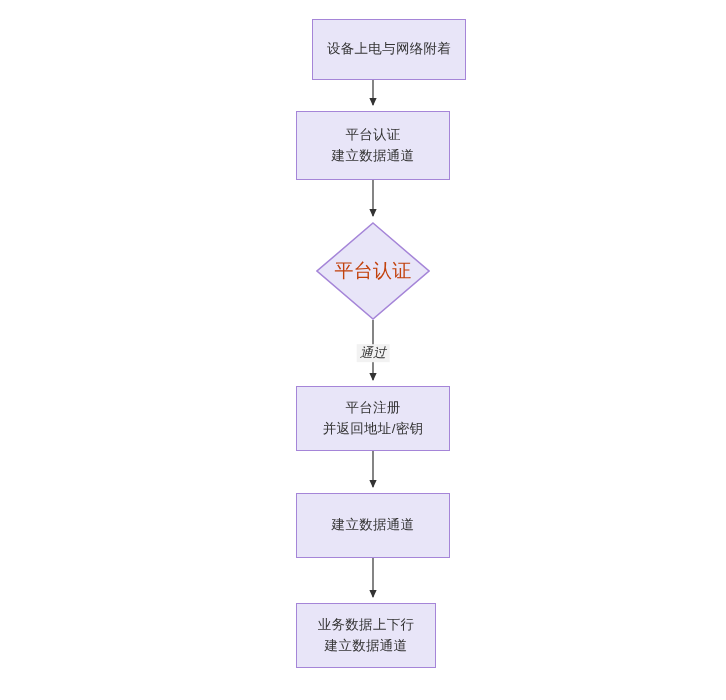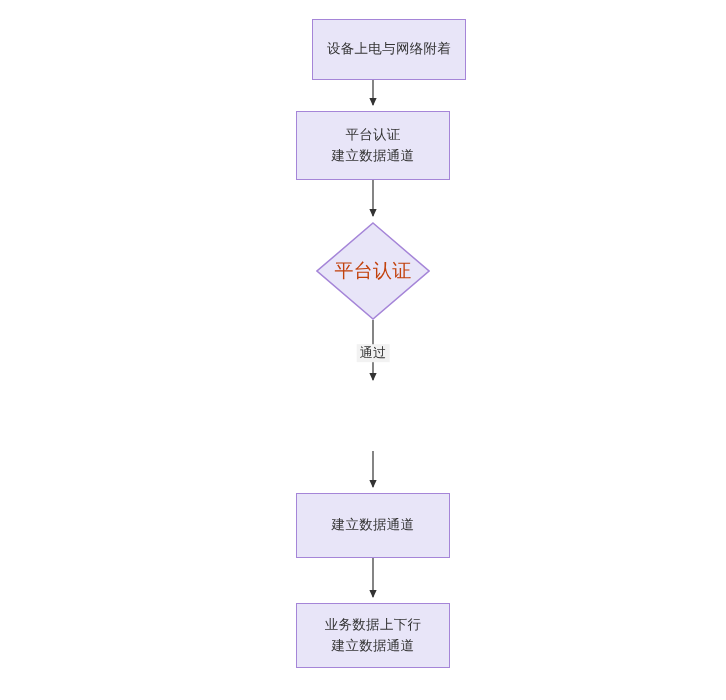--- a/index.html
+++ b/index.html
@@ -111,25 +111,29 @@
     <span class="line">建立数据通道</span>
   </div>
 
   <div class="decision-wrap" style="left:316px; top:222px; width:114px; height:98px;">
     <svg class="decision-shape" viewBox="0 0 114 98" preserveAspectRatio="none" xmlns="http://www.w3.org/2000/svg">
       <polygon points="57,1 113,49 57,97 1,49" fill="#e8e5f8" stroke="#a585d8" stroke-width="1.5"></polygon>
     </svg>
     <span class="decision-label">平台认证</span>
   </div>
 
-  <div class="edge-label" style="left:373px; top:353px;">通过</div>
+  <div class="edge-label" style="left:373px; top:353px;font-style:italic;">通过</div>
 
+  <div class="node" style="left:296px; top:386px; width:154px; height:65px;">
+    <span class="line">平台注册</span>
+    <span class="line">并返回地址/密钥</span>
+  </div>
 
   <div class="node" style="left:296px; top:493px; width:154px; height:65px;">
     <span class="line">建立数据通道</span>
   </div>
 
-  <div class="node" style="left:296px; top:603px; width:154px; height:65px;">
+  <div class="node" style="left:296px; top:603px; width:140px; height:65px;">
     <span class="line">业务数据上下行</span>
     <span class="line">建立数据通道</span>
   </div>
 
 </div>
 
 </body></html>

